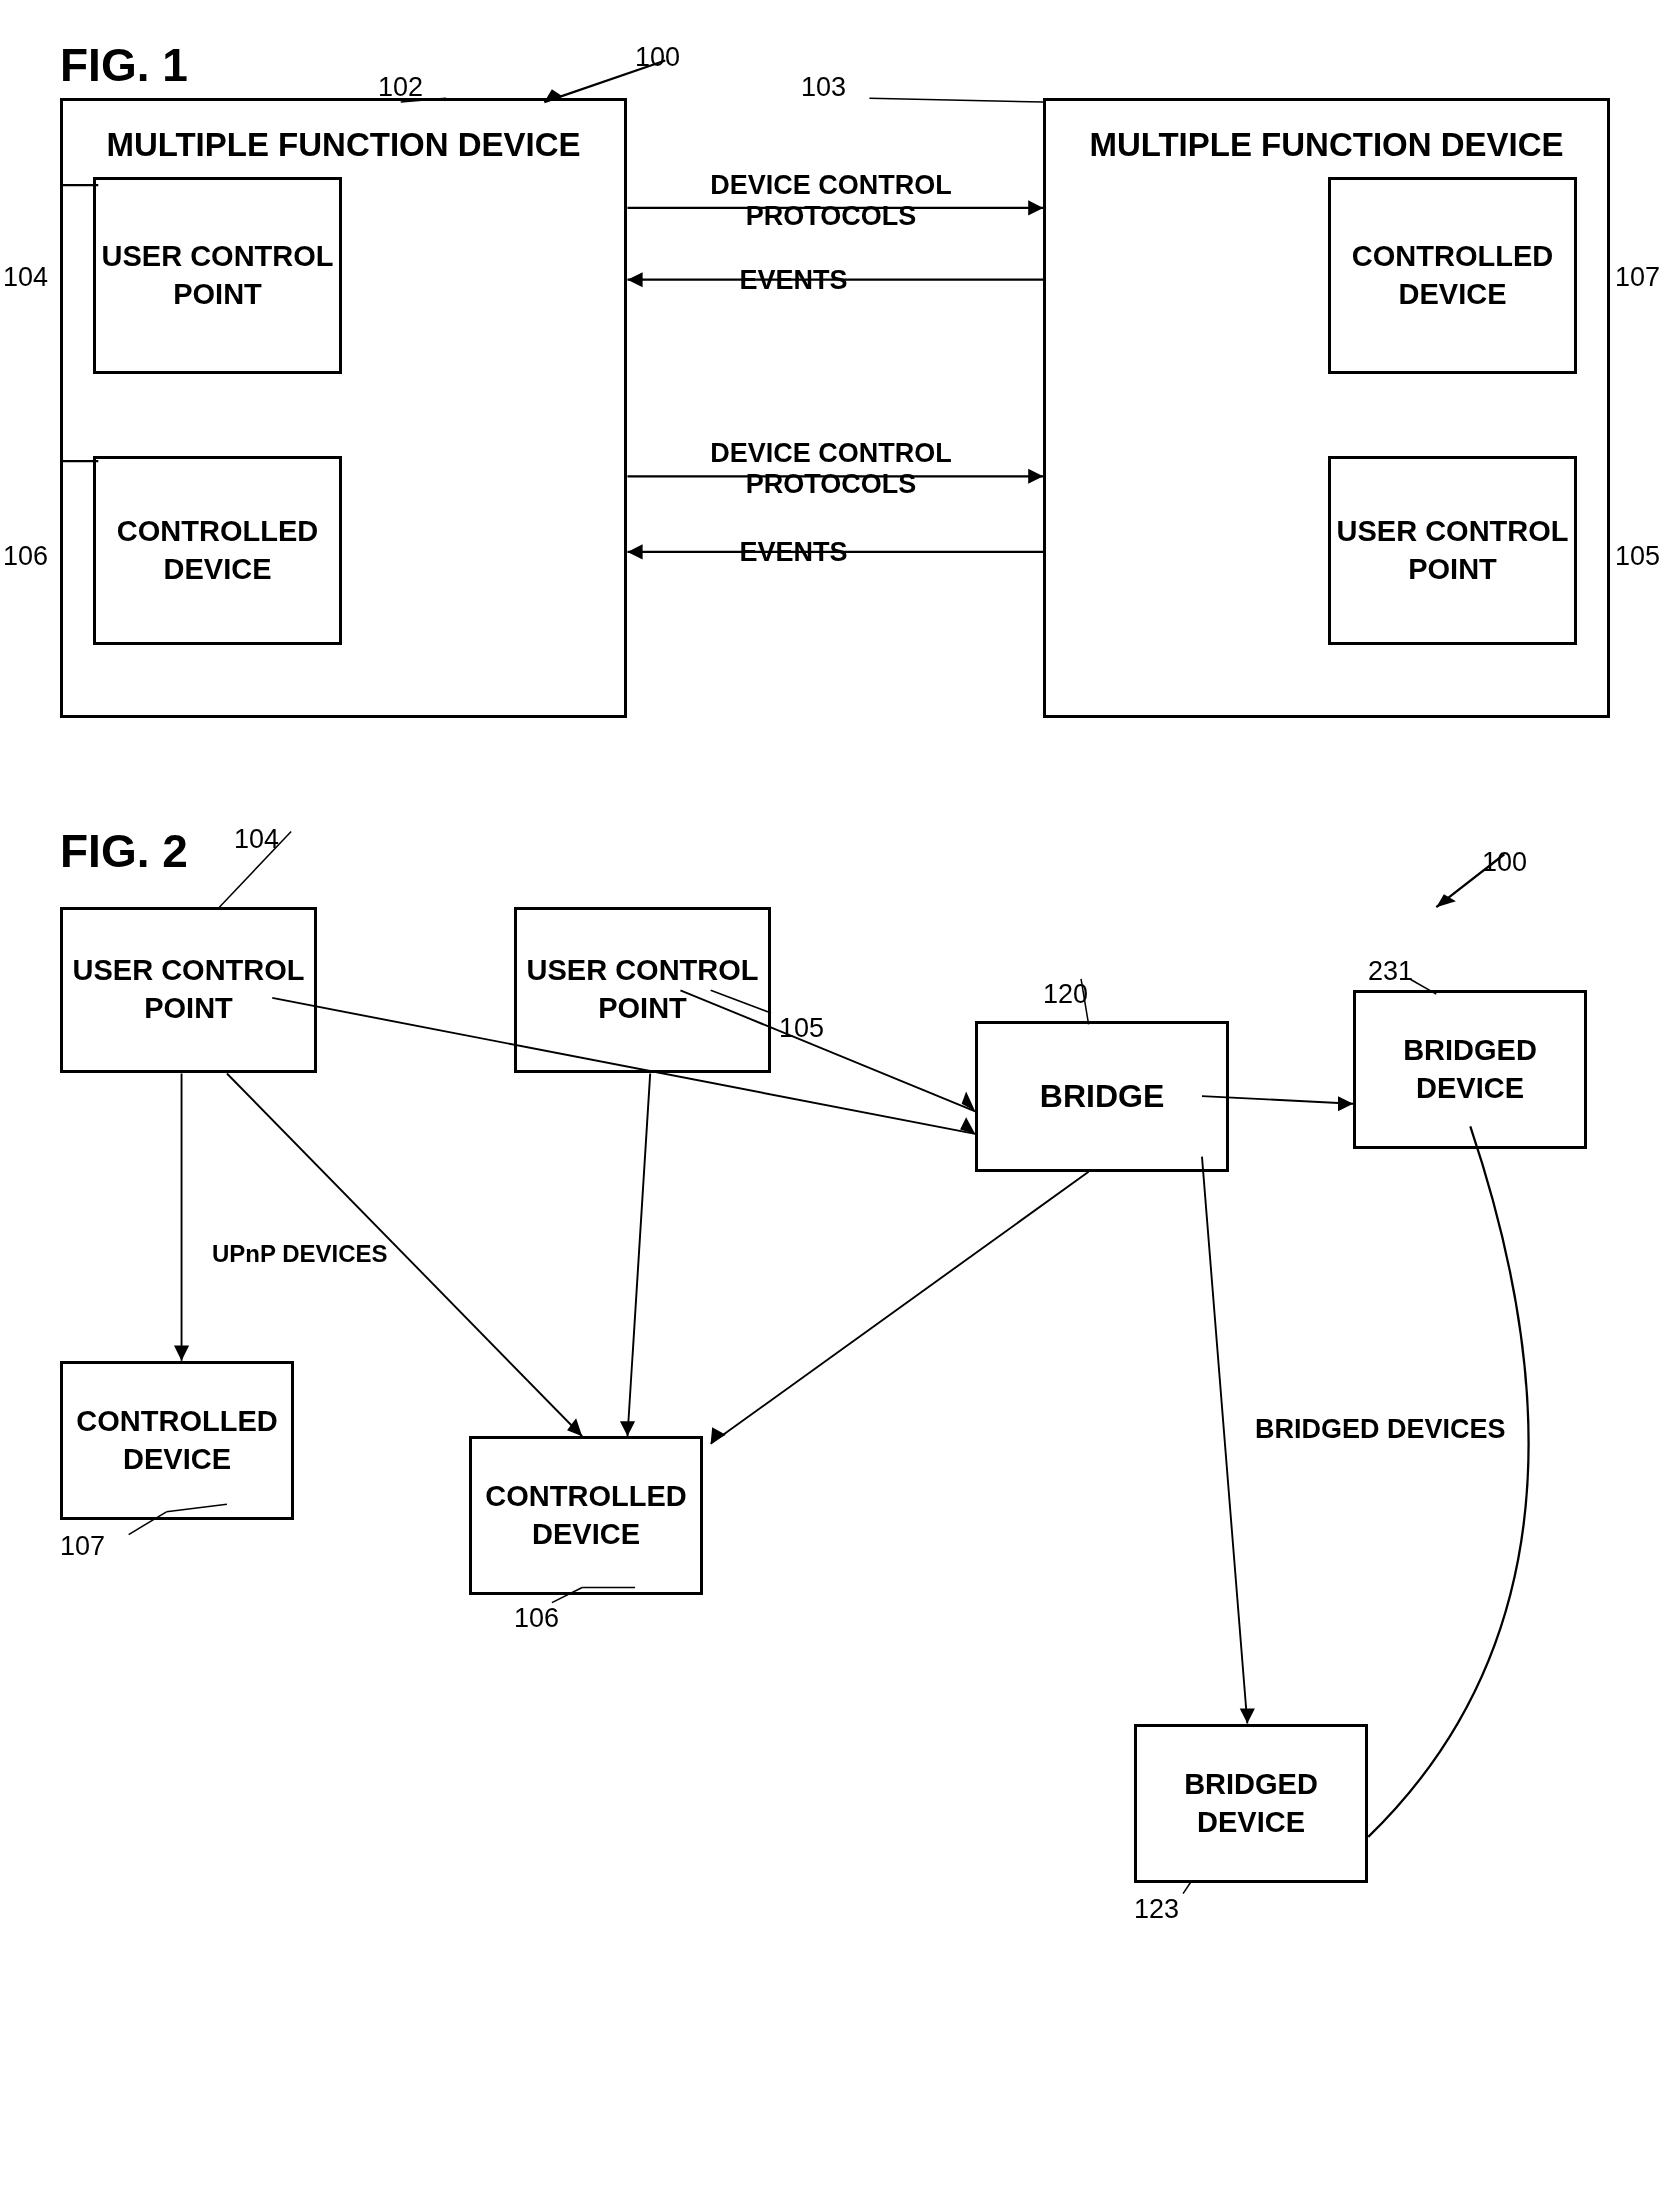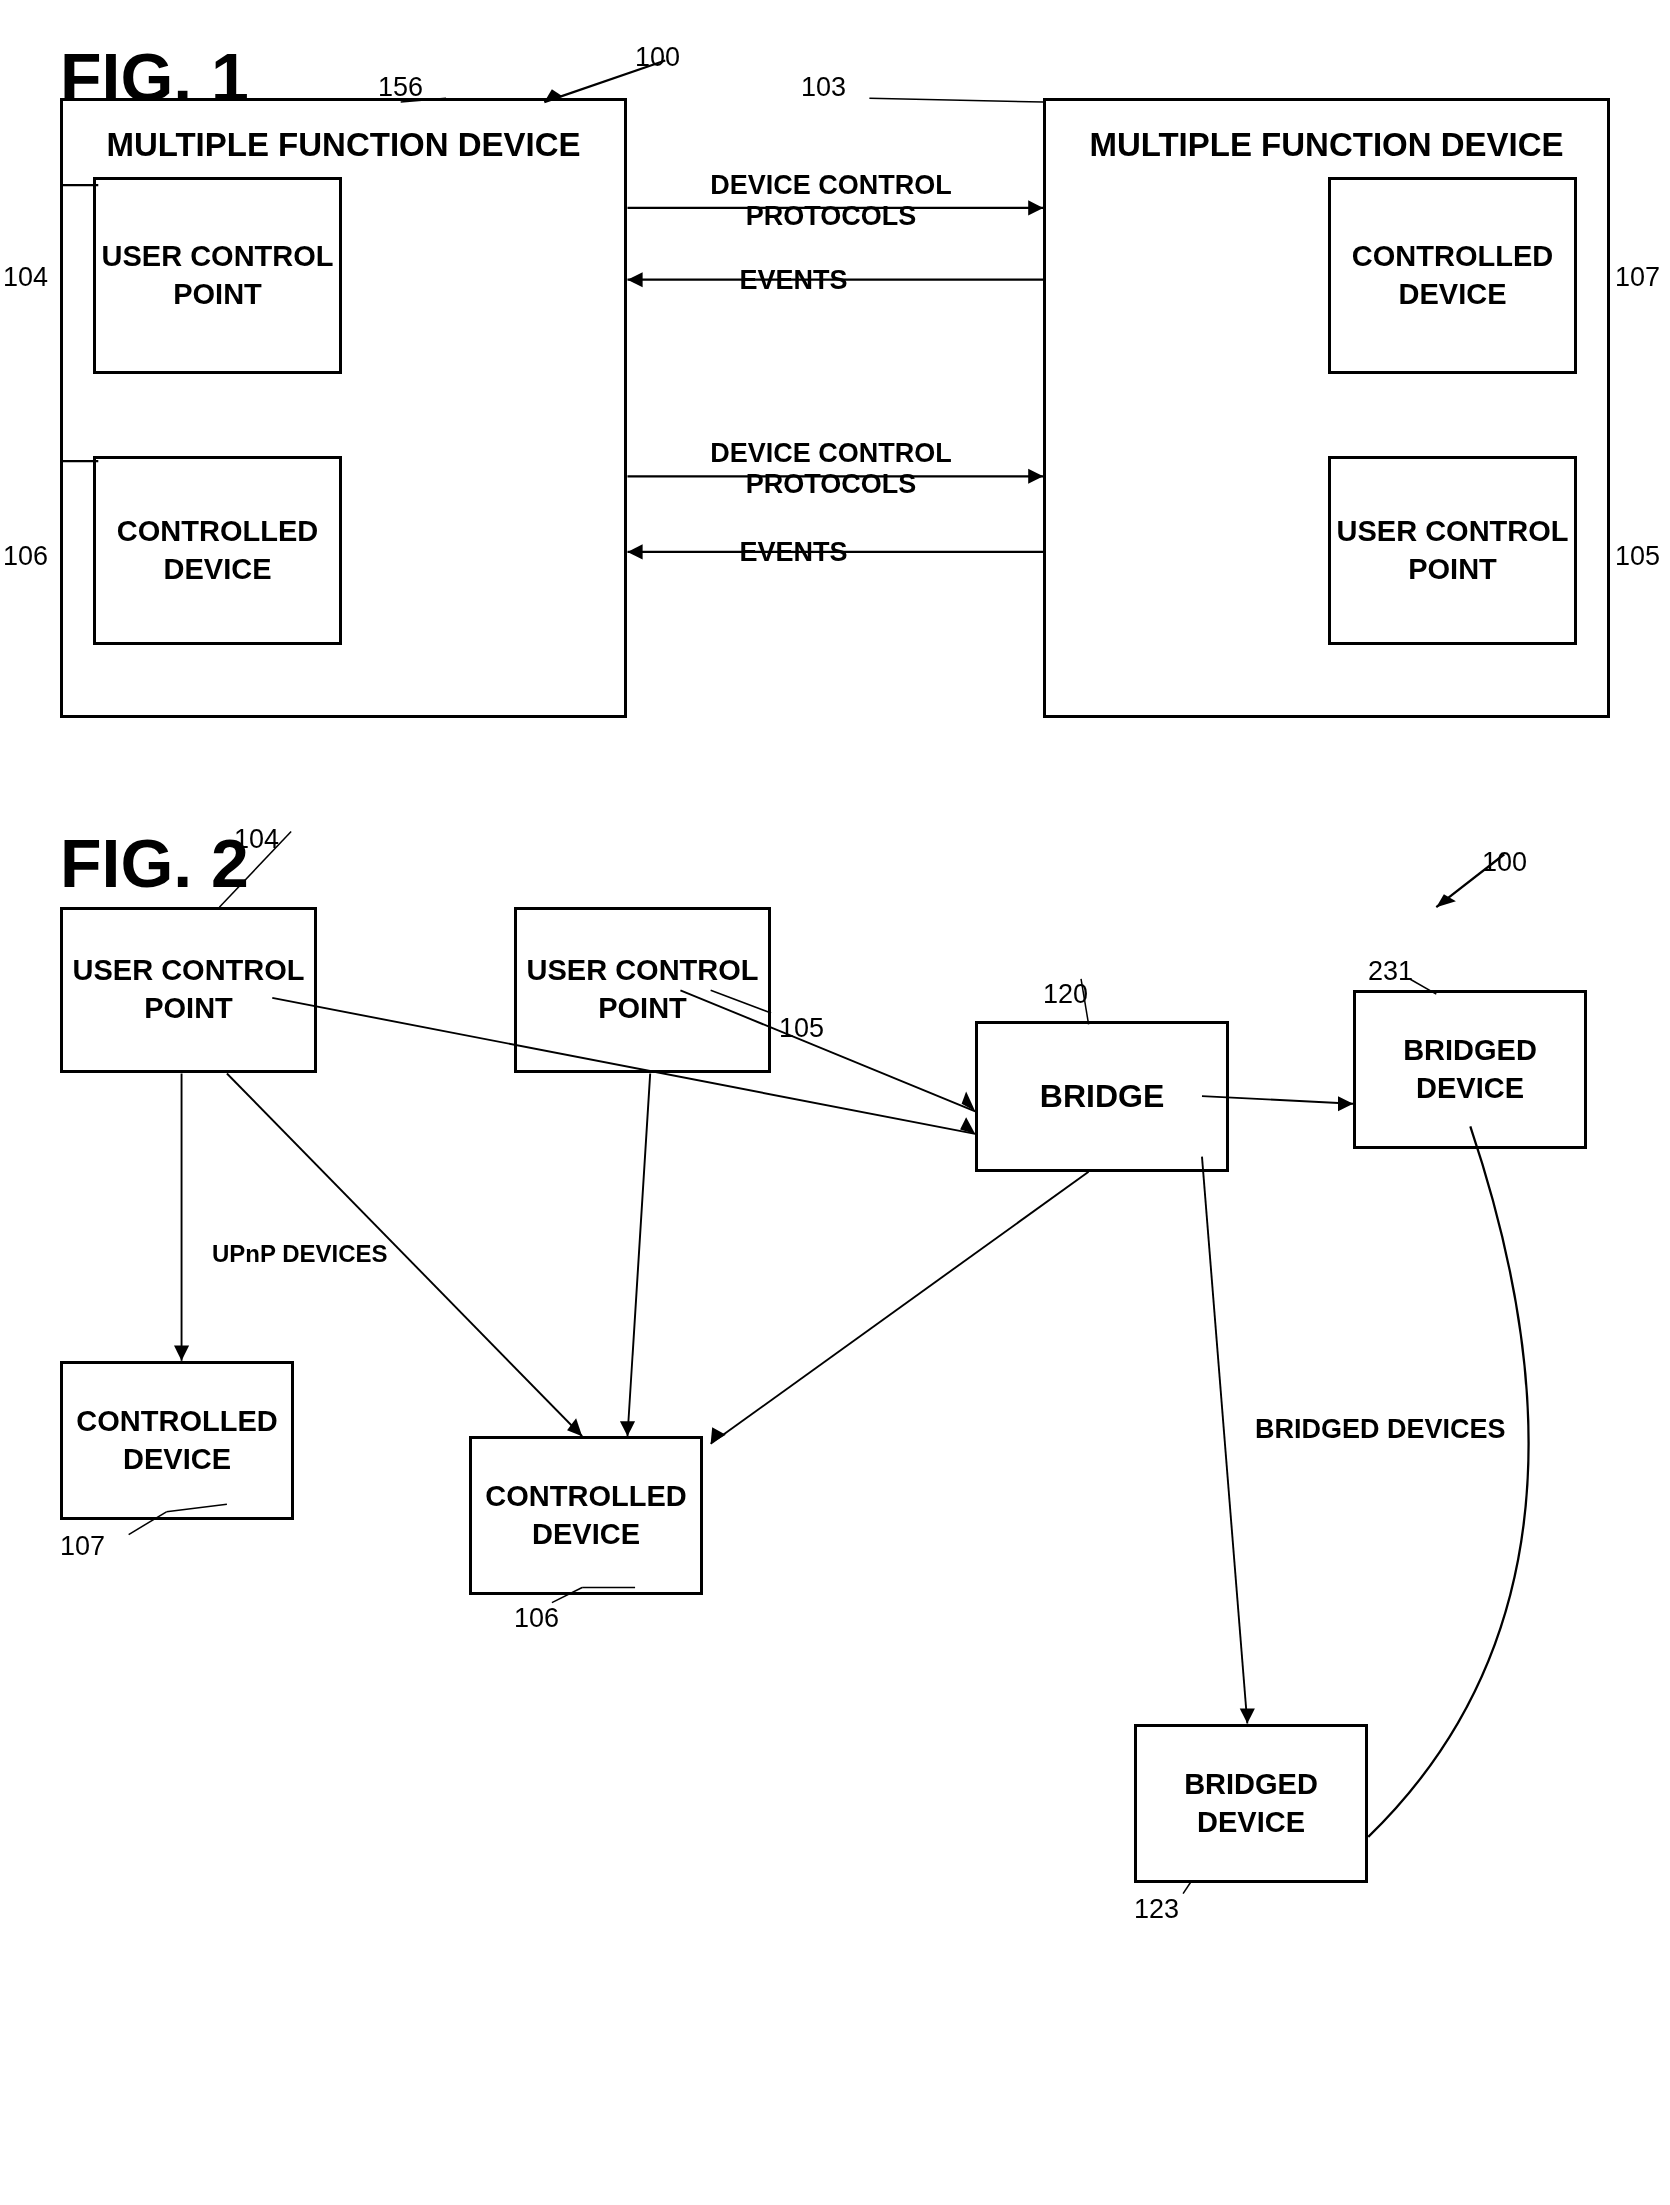--- a/index.html
+++ b/index.html
@@ -11,21 +11,21 @@
       position: relative;
       overflow: hidden;
     }
     .page {
       width: 1670px;
       min-height: 2205px;
       background: #fff;
       position: relative;
     }
     .fig-label {
-      font-size: 68px;
+      font-size: 46px;
       font-weight: bold;
       font-family: Arial, sans-serif;
     }
     .box {
       border: 3px solid #000;
       display: flex;
       align-items: center;
       justify-content: center;
       text-align: center;
       font-size: 30px;
@@ -83,21 +83,21 @@
 
     <div class="box" style="position:absolute; right:30px; top:355px; width:249px; height:189px; font-size:29px;">
       <span>USER CONTROL POINT</span>
     </div>
 
     <span class="ref-num" style="position:absolute; right:-53px; top:159px;">107</span>
 
     <span class="ref-num" style="position:absolute; right:-53px; top:438px;">105</span>
   </div>
 
-  <span class="ref-num" style="left:378px; top:72px;">156</span>
+  <span class="ref-num" style="left:378px; top:72px;">102</span>
 
   <span class="ref-num" style="left:801px; top:72px;">103</span>
 
   <div class="arrow-label" style="left:627px; top:170px; width:408px;">
     <span>DEVICE CONTROL PROTOCOLS</span>
   </div>
   <div class="arrow-label" style="left:680px; top:265px; width:227px;">
     <span>EVENTS</span>
   </div>
 

